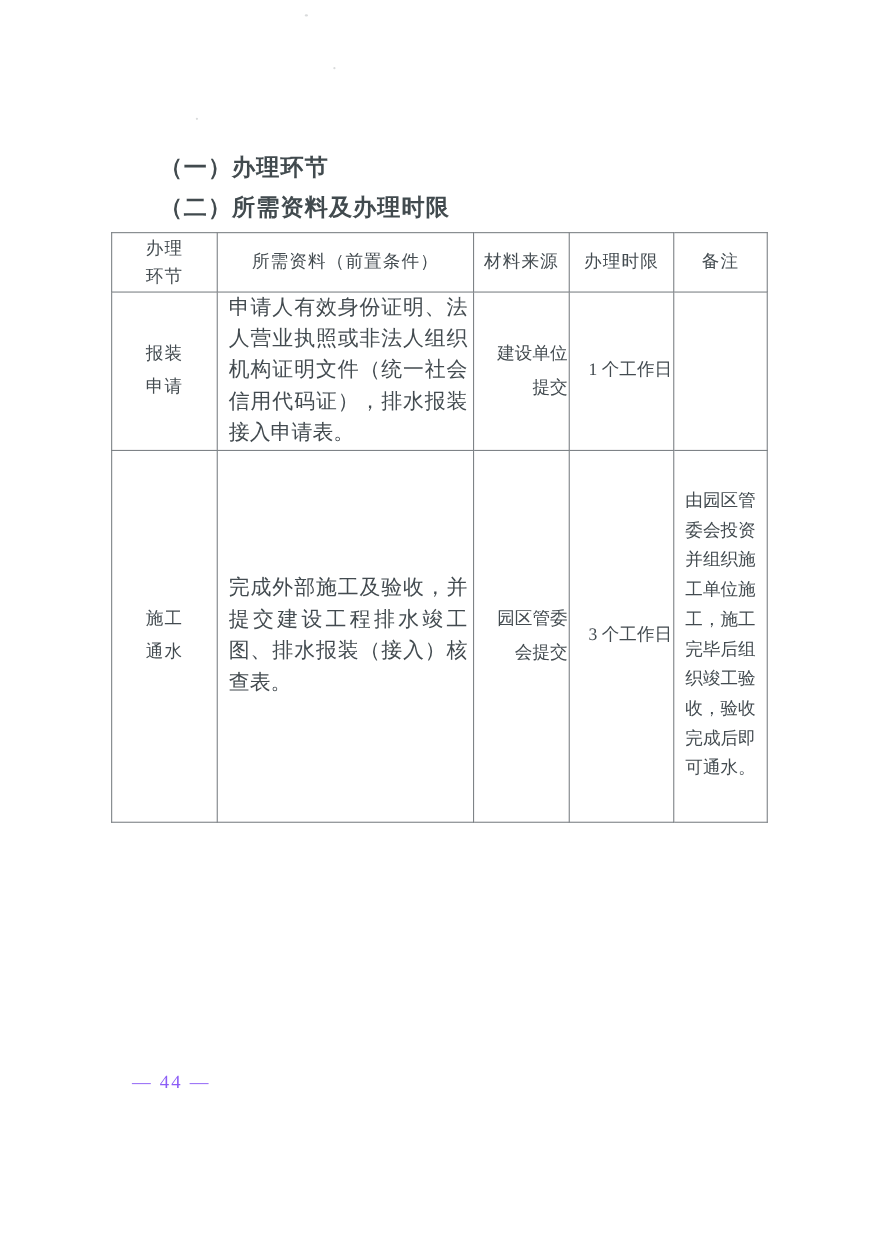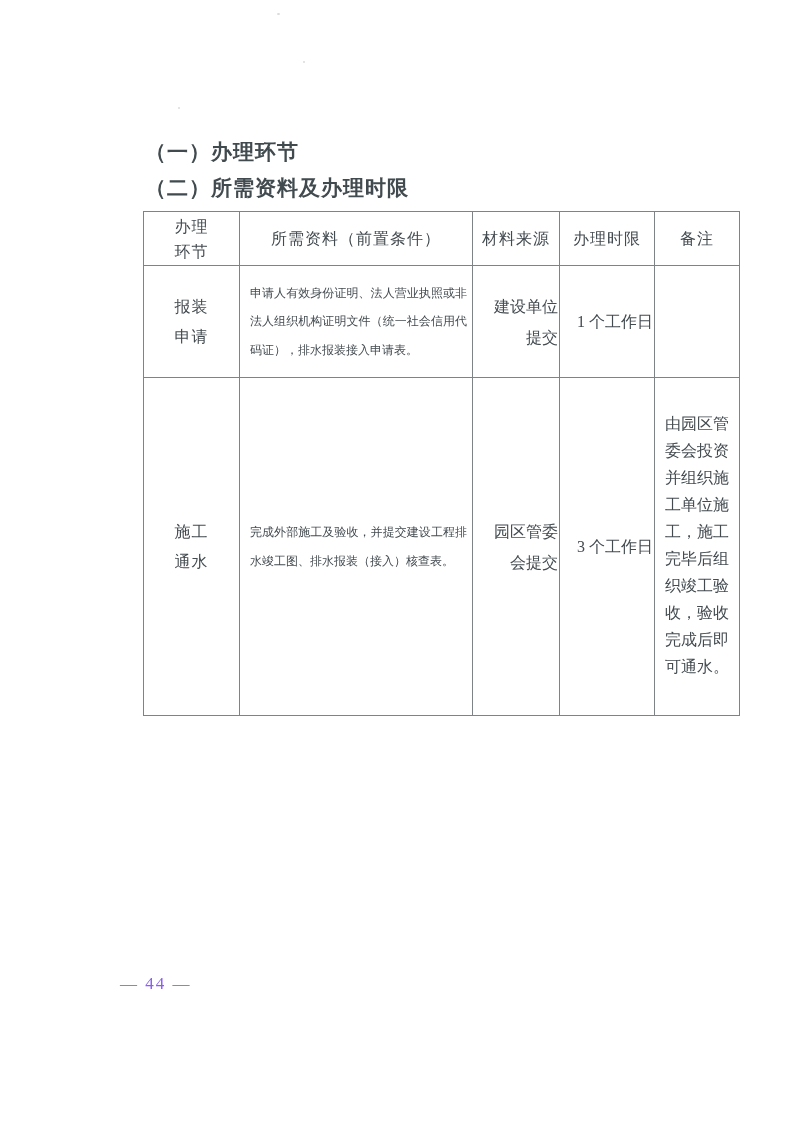--- a/index.html
+++ b/index.html
@@ -30,21 +30,20 @@
     text-indent:42px;
     padding:0 5px 0 4px;
     letter-spacing:0.5px;
   }
   .para .lead{font-weight:bold;}
   .doc-table{
     margin-top:5px;
     border-collapse:collapse;
     table-layout:fixed;
     width:596px;
-    margin-left:42px;
   }
   .doc-table th,.doc-table td{
     border:1px solid #7e8387;
     vertical-align:middle;
     font-weight:normal;
     color:#434b50;
   }
   .doc-table th{
     font-size:16px;
     text-align:center;
@@ -57,21 +56,21 @@
   tr.r2{height:338px;}
   td.step{
     font-size:16px;
     font-weight:normal;
     text-align:center;
     line-height:30px;
     white-space:pre-line;
     letter-spacing:1px;
   }
   td.materials{
-    font-size:12px;
+    font-size:19px;
     line-height:28.5px;
     text-align:justify;
     padding:0 5px 0 10px;
   }
   td.source{
     font-size:16px;
     text-align:right;
     line-height:31px;
     white-space:pre-line;
   }

